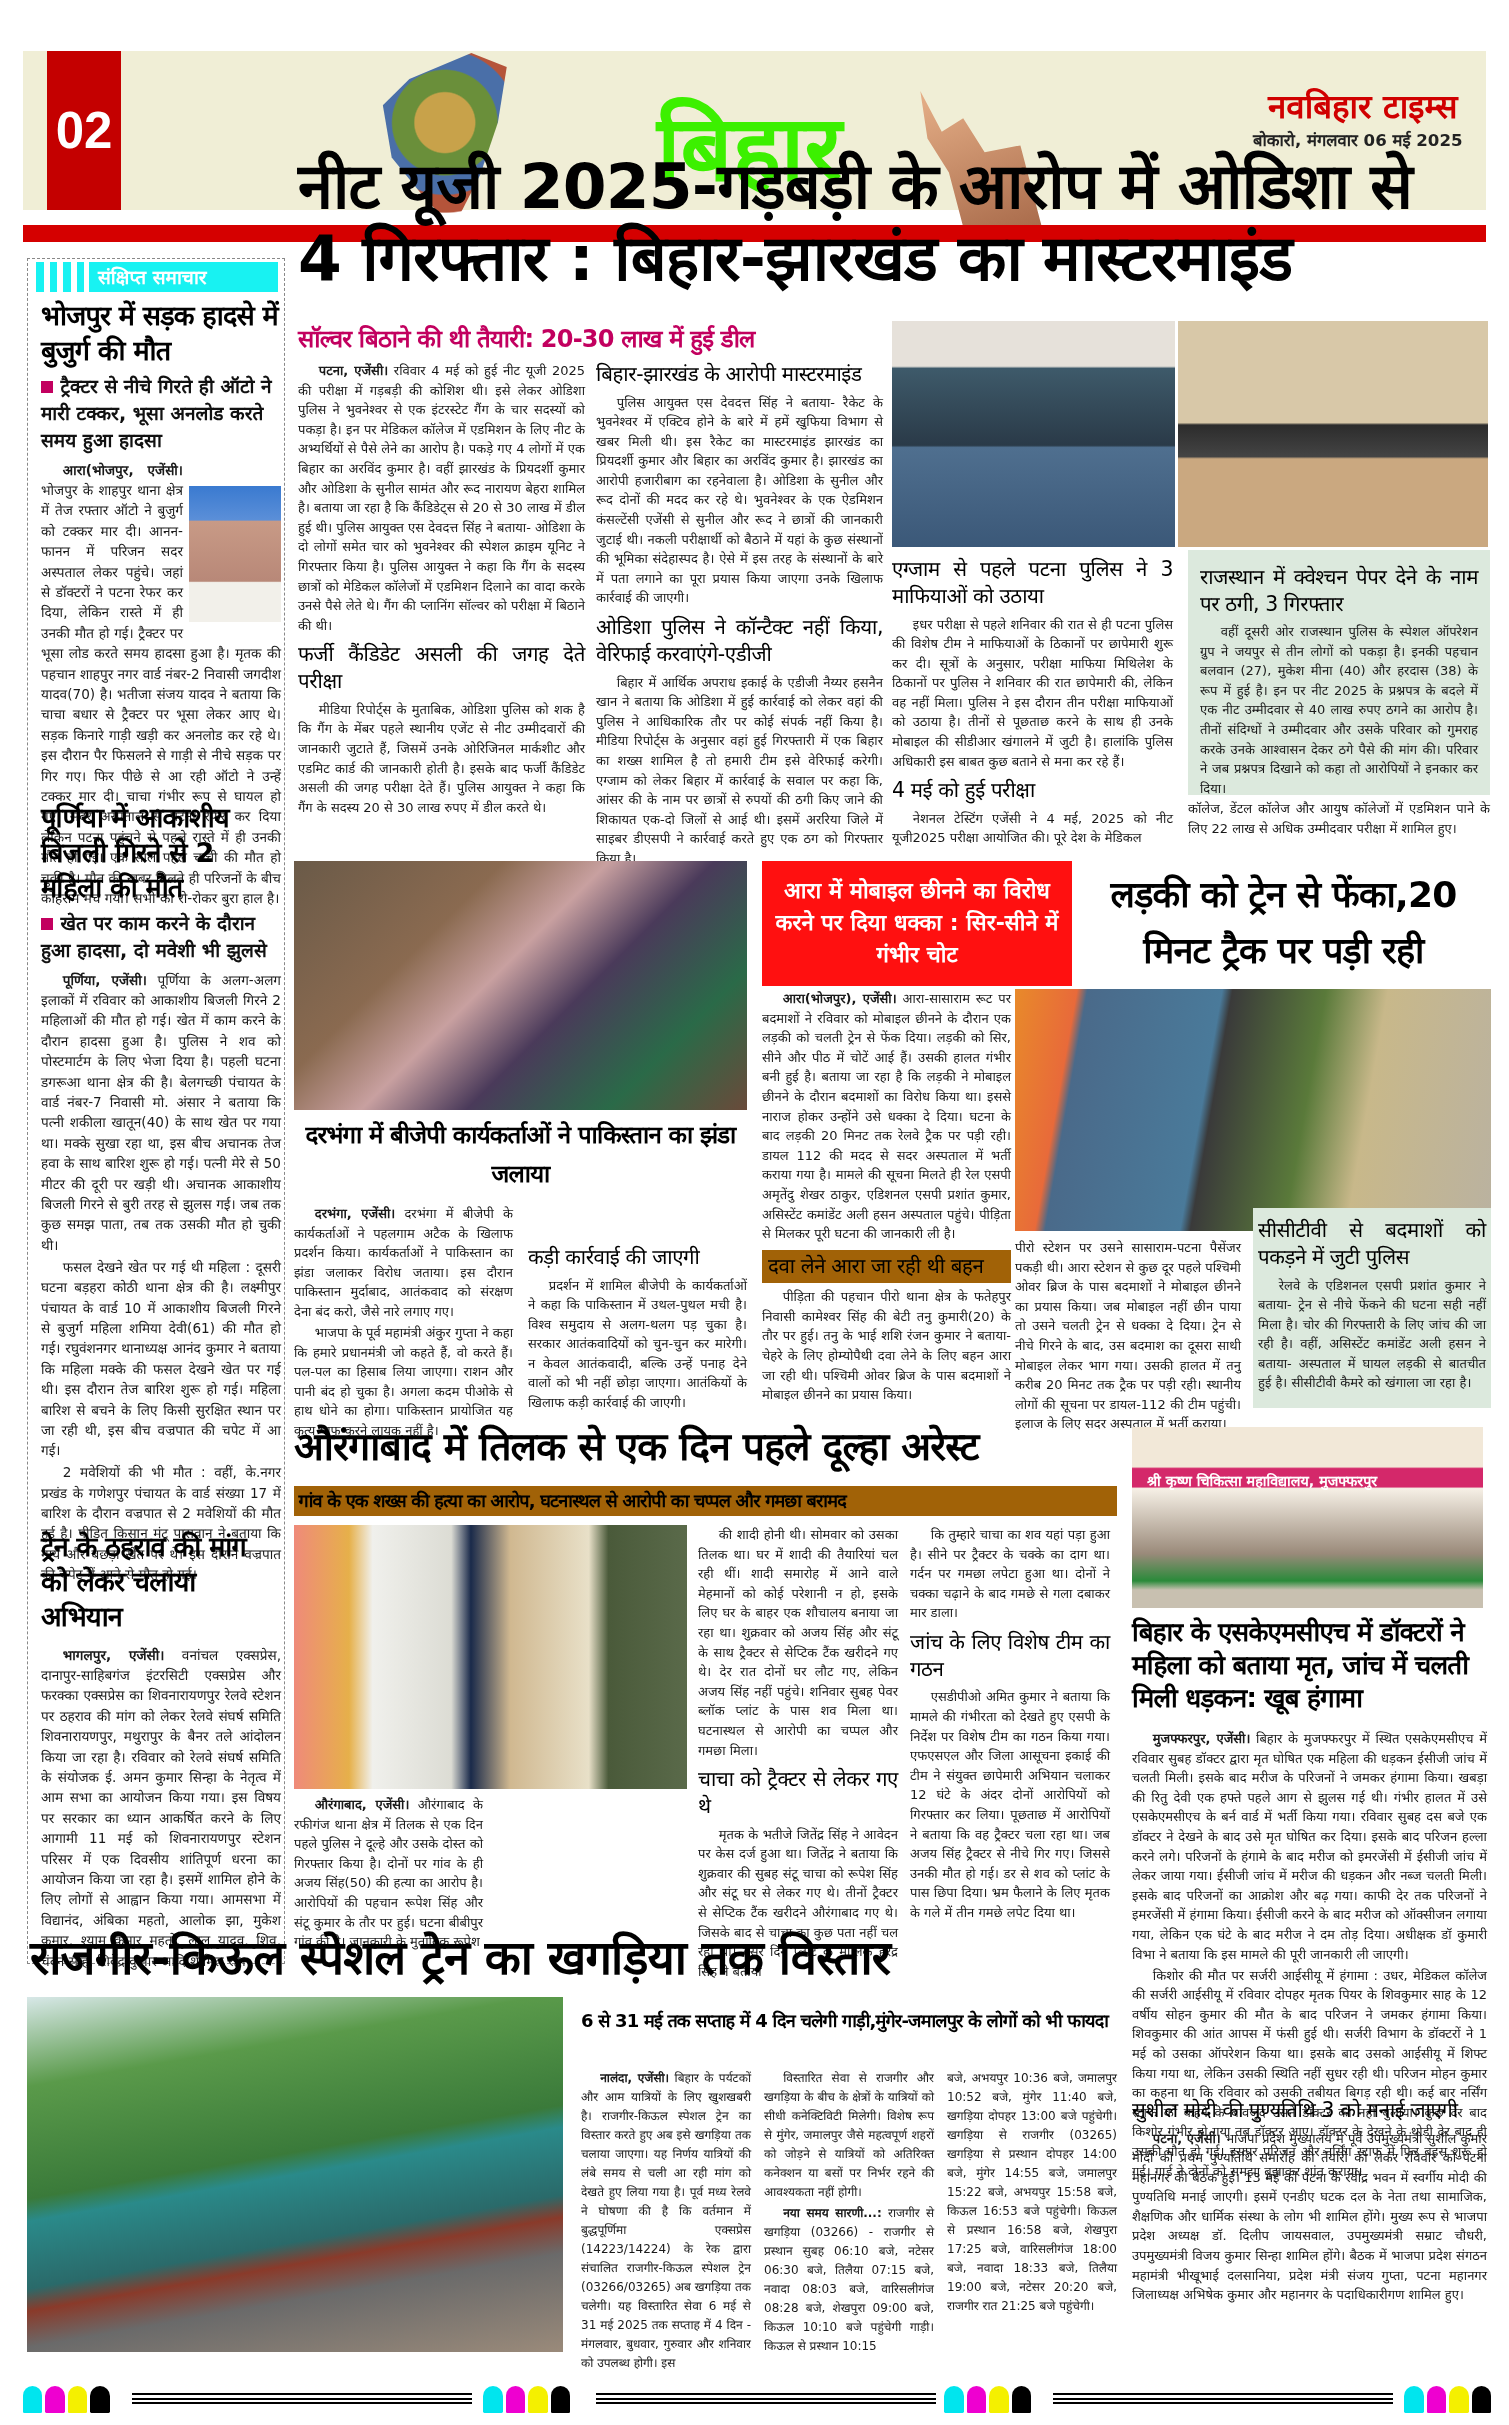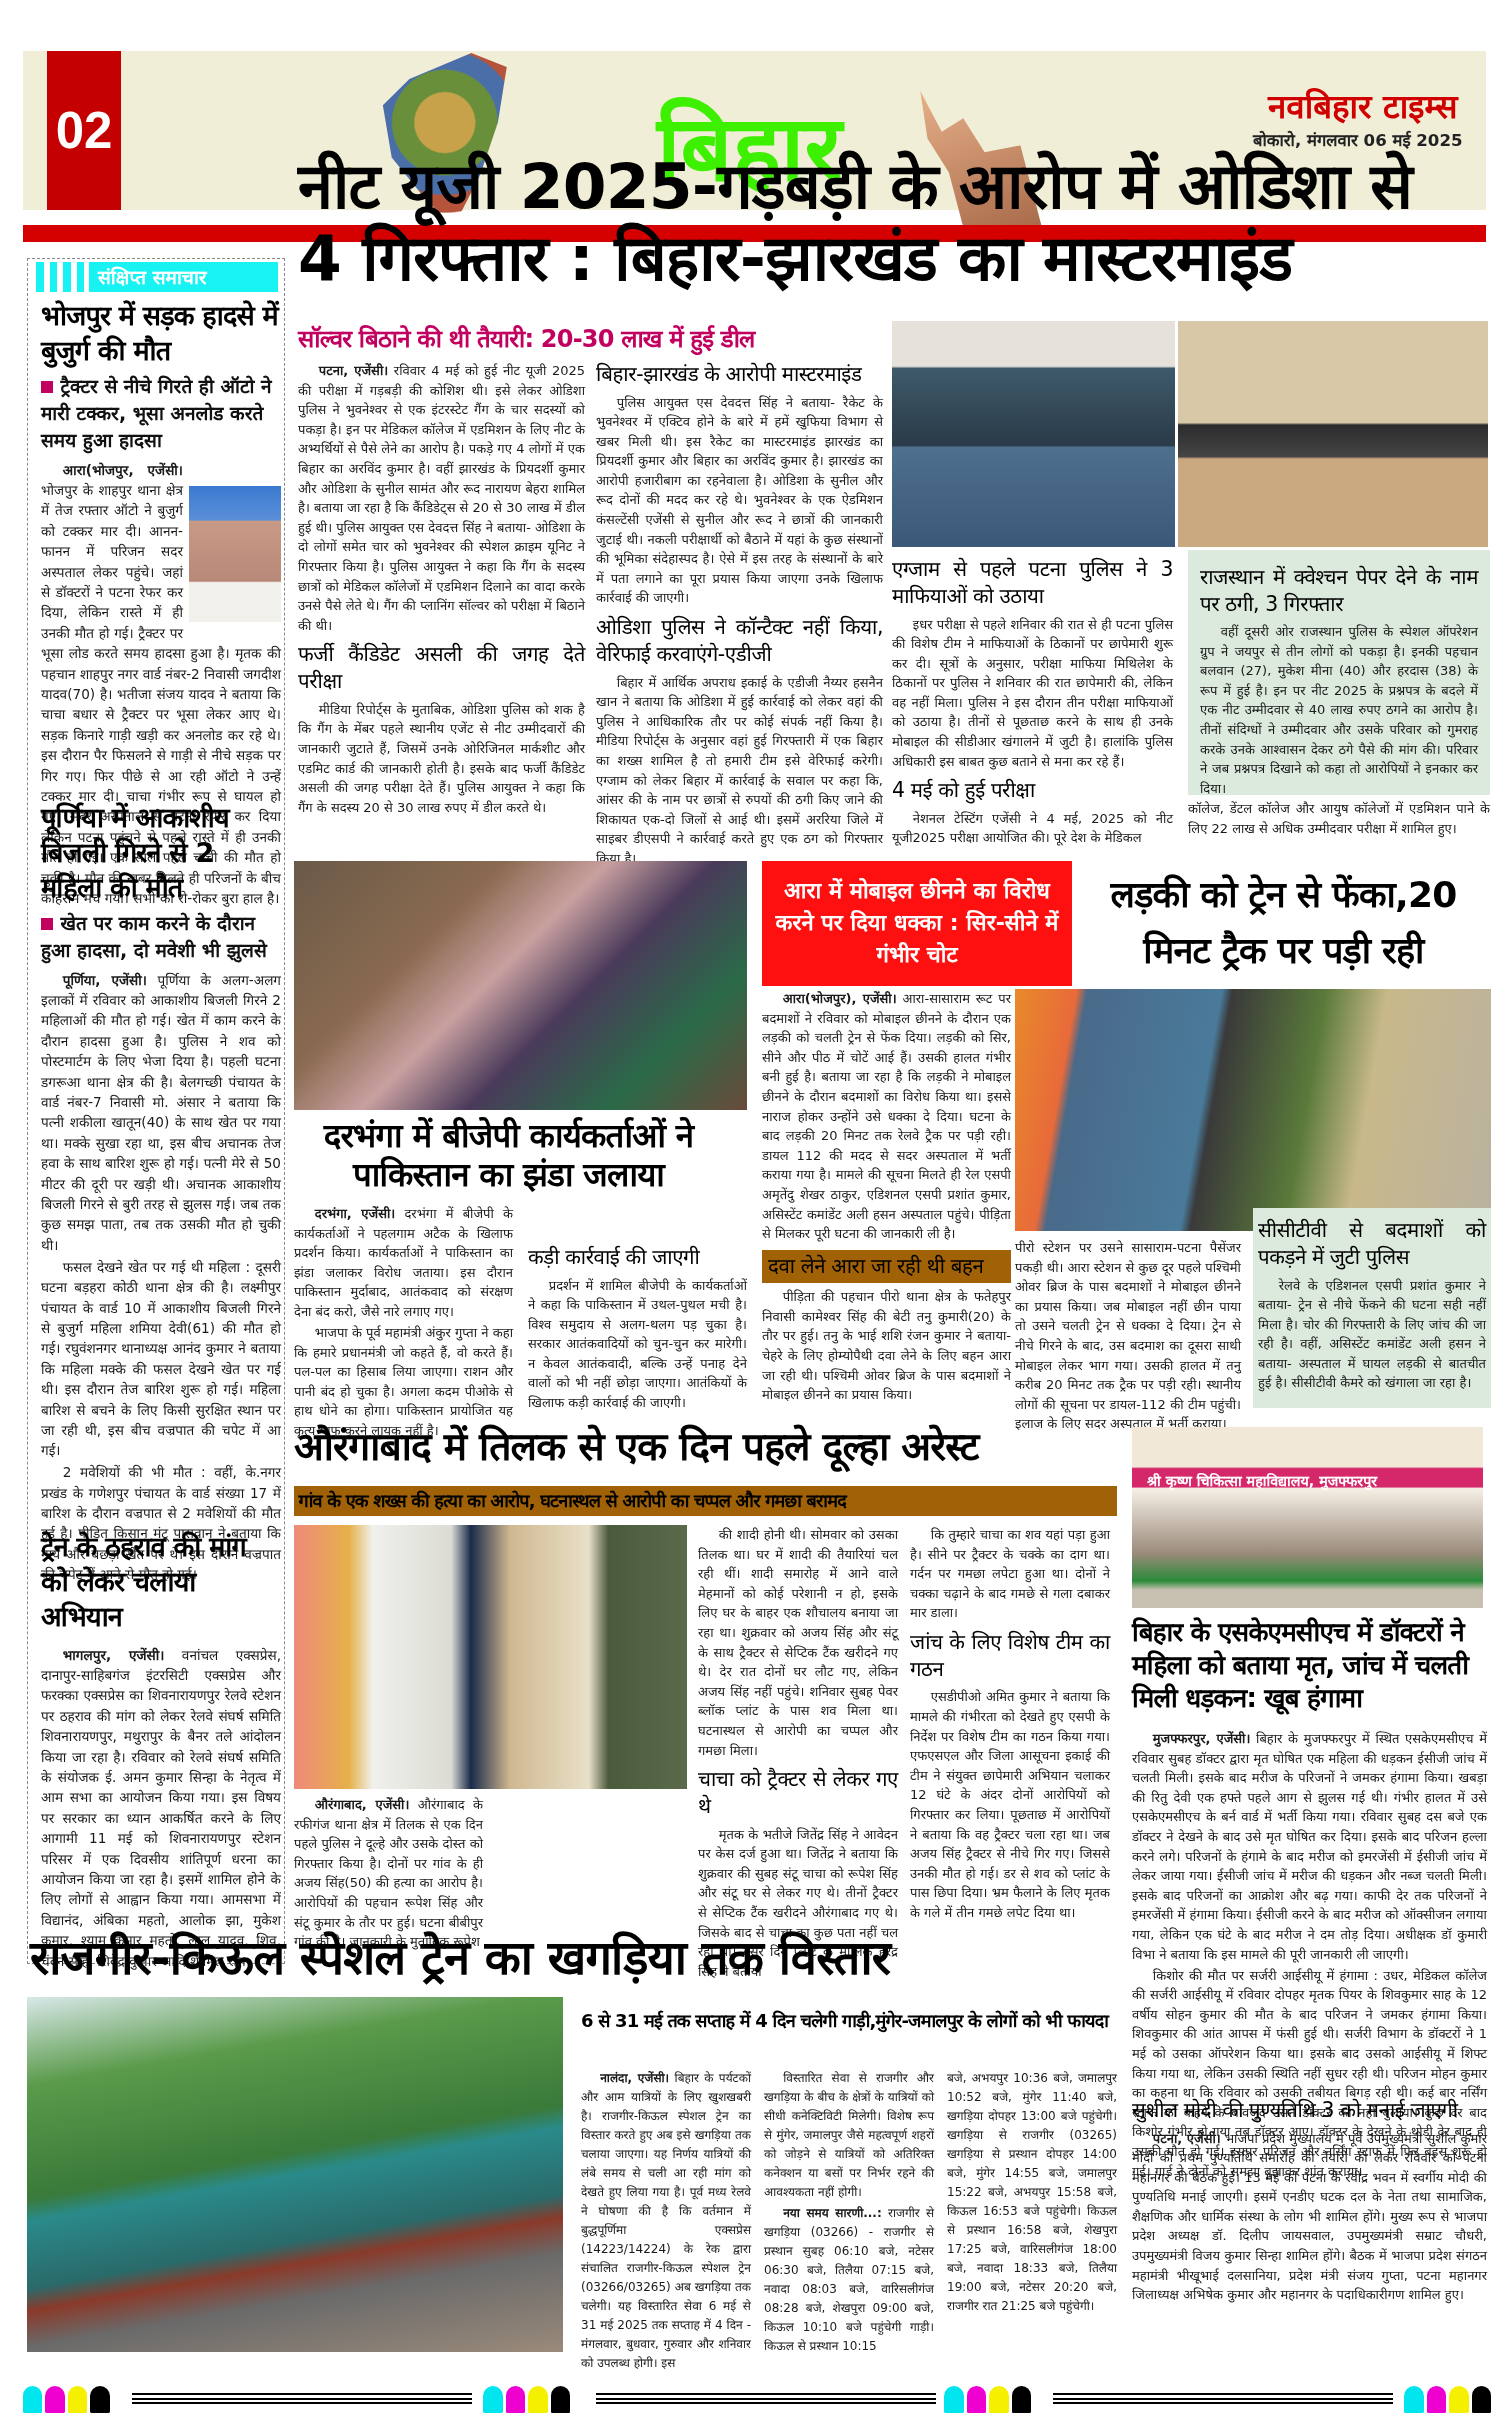--- a/index.html
+++ b/index.html
@@ -107,21 +107,21 @@
   <div class="sub">4 मई को हुई परीक्षा</div>
   <p>नेशनल टेस्टिंग एजेंसी ने 4 मई, 2025 को नीट यूजी2025 परीक्षा आयोजित की। पूरे देश के मेडिकल</p>
 </div>
 <div class="abs panel-green body-text" style="left:1188px;top:550px;width:302px;height:245px;padding:10.6px 12px;font-size:13px;line-height:19.6px">
   <div class="sub" style="margin-top:3px">राजस्थान में क्वेश्चन पेपर देने के नाम पर ठगी, 3 गिरफ्तार</div>
   <p>वहीं दूसरी ओर राजस्थान पुलिस के स्पेशल ऑपरेशन ग्रुप ने जयपुर से तीन लोगों को पकड़ा है। इनकी पहचान बलवान (27), मुकेश मीना (40) और हरदास (38) के रूप में हुई है। इन पर नीट 2025 के प्रश्नपत्र के बदले में एक नीट उम्मीदवार से 40 लाख रुपए ठगने का आरोप है। तीनों संदिग्धों ने उम्मीदवार और उसके परिवार को गुमराह करके उनके आश्वासन देकर ठगे पैसे की मांग की। परिवार ने जब प्रश्नपत्र दिखाने को कहा तो आरोपियों ने इनकार कर दिया।</p>
 </div>
 <div class="abs body-text" style="left:1188px;top:799px;width:302px;font-size:13px;line-height:19.6px">कॉलेज, डेंटल कॉलेज और आयुष कॉलेजों में एडमिशन पाने के लिए 22 लाख से अधिक उम्मीदवार परीक्षा में शामिल हुए।</div>
 
 <div class="photo" style="left:294px;top:861px;width:453px;height:249px;background:linear-gradient(135deg,#6a5a48 0,#8a6a50 30%,#c8a0a0 45%,#4a3a5a 60%,#2a6a48 80%,#6a4a3a 100%)"></div>
-<div class="abs head" style="left:282px;top:1116px;width:453px;font-size:33px;line-height:39px;text-align:center">दरभंगा में बीजेपी कार्यकर्ताओं ने पाकिस्तान का झंडा जलाया</div>
+<div class="abs head" style="left:294px;top:1116px;width:453px;font-size:24px;line-height:39px;text-align:center">दरभंगा में बीजेपी कार्यकर्ताओं ने पाकिस्तान का झंडा जलाया</div>
 <div class="abs body-text" style="left:294px;top:1204px;width:219px;font-size:13px;line-height:19.6px">
   <p><span class="dateline">दरभंगा, एजेंसी।</span> <span>दरभंगा में बीजेपी के कार्यकर्ताओं ने पहलगाम अटैक के खिलाफ प्रदर्शन किया। कार्यकर्ताओं ने पाकिस्तान का झंडा जलाकर विरोध जताया। इस दौरान पाकिस्तान मुर्दाबाद, आतंकवाद को संरक्षण देना बंद करो, जैसे नारे लगाए गए।</span></p>
   <p>भाजपा के पूर्व महामंत्री अंकुर गुप्ता ने कहा कि हमारे प्रधानमंत्री जो कहते हैं, वो करते हैं। पल-पल का हिसाब लिया जाएगा। राशन और पानी बंद हो चुका है। अगला कदम पीओके से हाथ धोने का होगा। पाकिस्तान प्रायोजित यह कृत्य माफ करने लायक नहीं है।</p>
 </div>
 <div class="abs body-text" style="left:528px;top:1238px;width:219px;font-size:13px;line-height:19.6px">
   <div class="sub">कड़ी कार्रवाई की जाएगी</div>
   <p>प्रदर्शन में शामिल बीजेपी के कार्यकर्ताओं ने कहा कि पाकिस्तान में उथल-पुथल मची है। विश्व समुदाय से अलग-थलग पड़ चुका है। सरकार आतंकवादियों को चुन-चुन कर मारेगी। न केवल आतंकवादी, बल्कि उन्हें पनाह देने वालों को भी नहीं छोड़ा जाएगा। आतंकियों के खिलाफ कड़ी कार्रवाई की जाएगी।</p>
 </div>
 
 <div class="abs red-box" style="left:762px;top:861px;width:310px;height:125px;font-size:22px;line-height:32px;padding:13.6px 9px;clip-path:polygon(0 0,100% 0,100% 70%,108% 100%,0 100%)">आरा में मोबाइल छीनने का विरोध करने पर दिया धक्का : सिर-सीने में गंभीर चोट</div>

